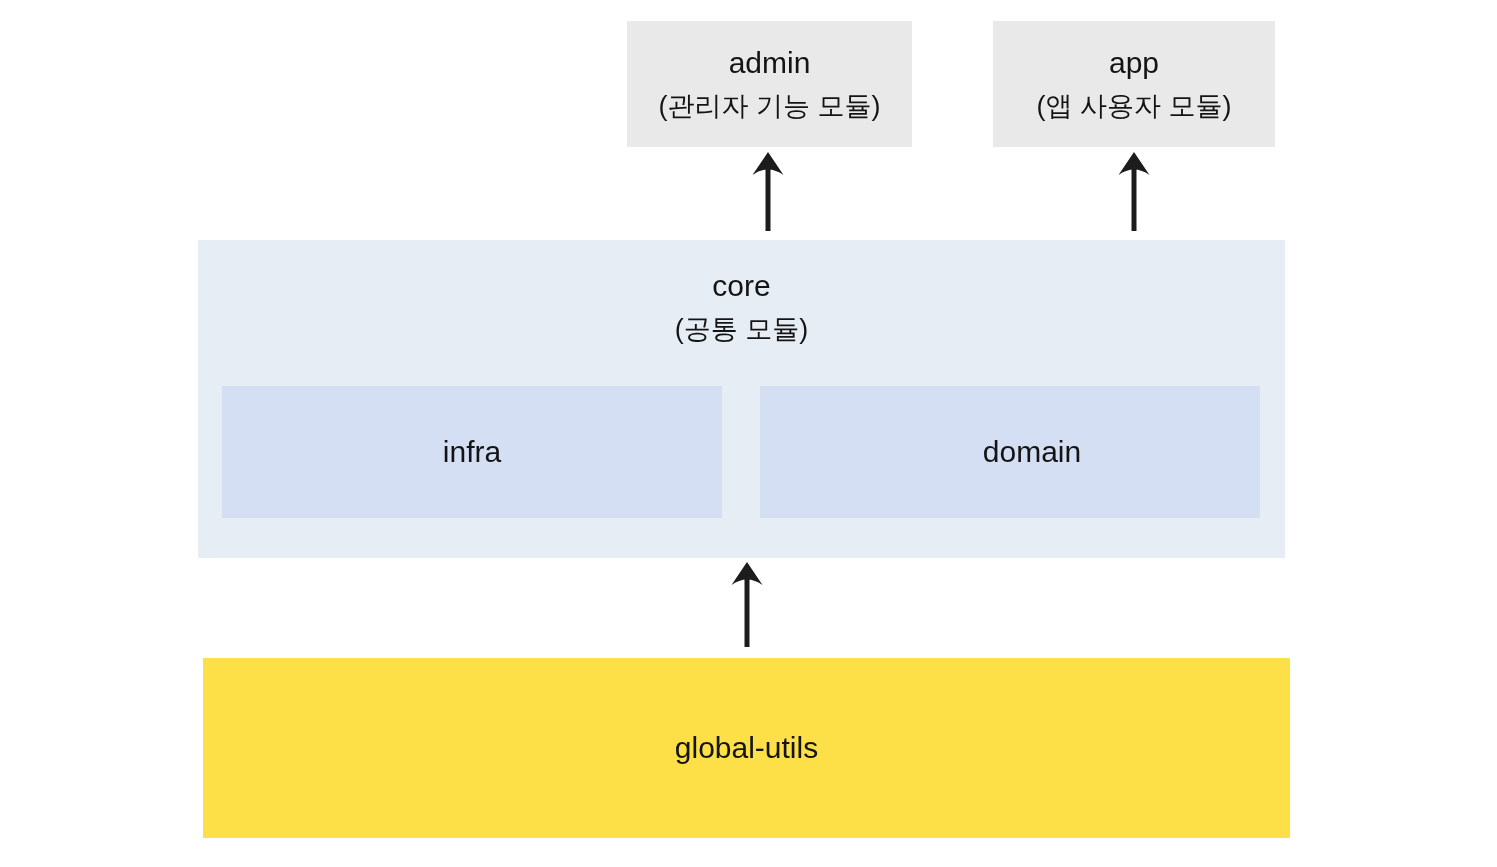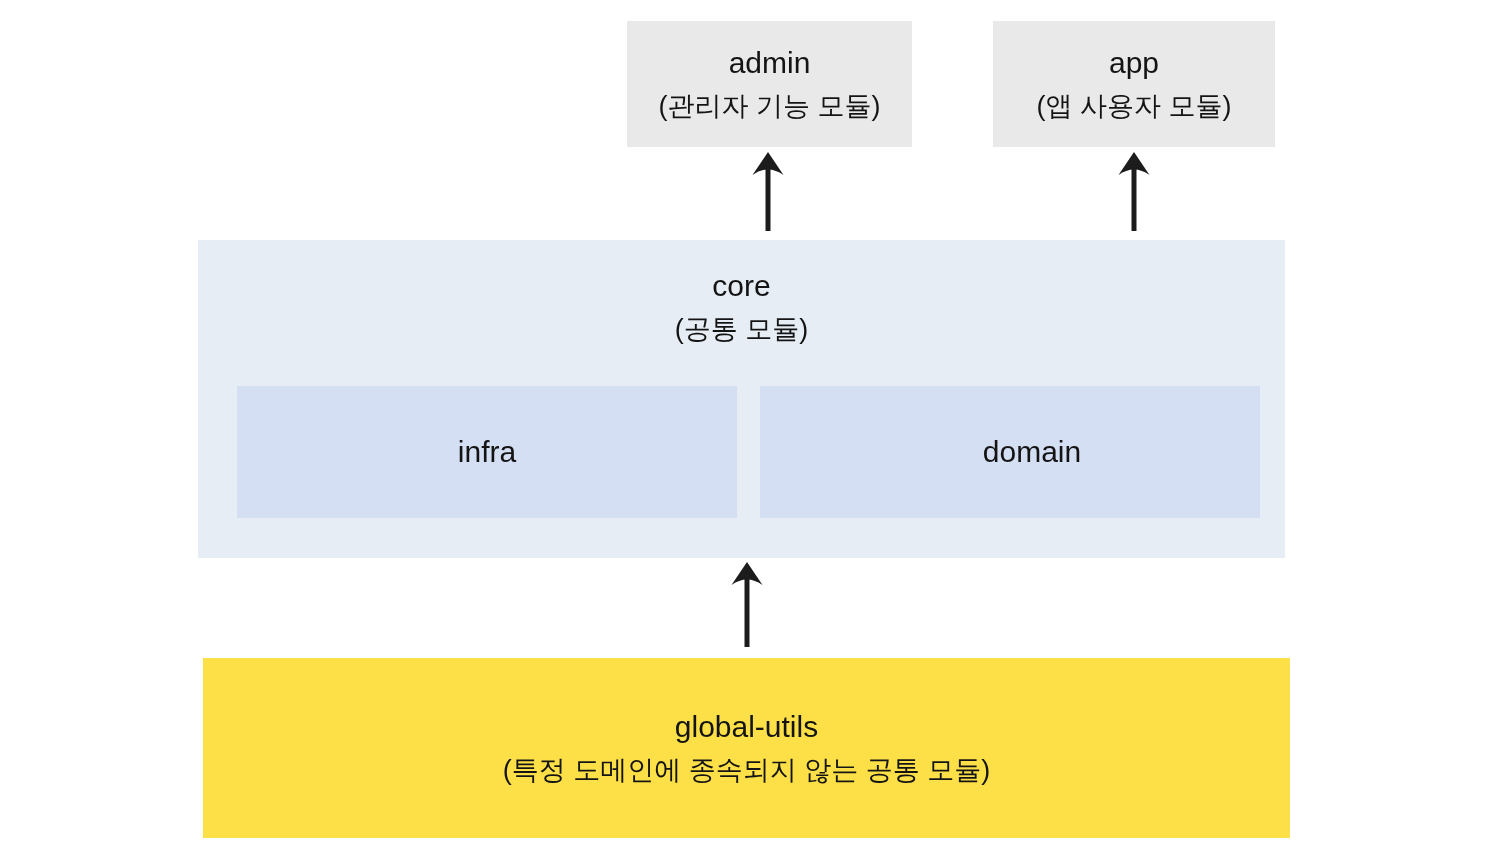--- a/index.html
+++ b/index.html
@@ -48,21 +48,21 @@
     left: 0; top: 0;
     width: 100%; height: 134px;
     display: flex;
     flex-direction: column;
     align-items: center;
     justify-content: center;
     text-align: center;
     border-radius: 14px;
   }
   
-  .box-infra  { left: 39px;  top: 146px; width: 500px; height: 132px; }
+  .box-infra  { left: 24px;  top: 146px; width: 500px; height: 132px; }
   .box-domain { left: 562px; top: 146px; width: 500px; height: 132px; }
   
   .box-global { left: 203px; top: 658px; width: 1087px; height: 180px; }
   
   .arrow { position: absolute; display: block; }
   .arrow-core-admin   { left: 746px;  top: 151px; }
   .arrow-core-app     { left: 1112px; top: 151px; }
   .arrow-global-core  { left: 725px;  top: 561px; }
 </style>
 </head>
@@ -105,16 +105,15 @@
     </div>
   </div>
 
   <svg class="arrow arrow-global-core" width="44" height="88" viewBox="0 0 44 88" style="color: rgb(28, 28, 28);">
     <path d="M22 1 L37.5 24 Q22 13 6.5 24 Z" fill="currentColor"></path>
     <line x1="22" y1="14" x2="22" y2="86" stroke="currentColor" stroke-width="5"></line>
   </svg>
 
   <div class="node box-global" style="background: #fde047;">
     <div class="title">global-utils</div>
-    <div class="subtitle">(특정 도메인에 종속되지 않는 공통 모듈)</div>
   </div>
 
 </div>
 
 </body></html>

